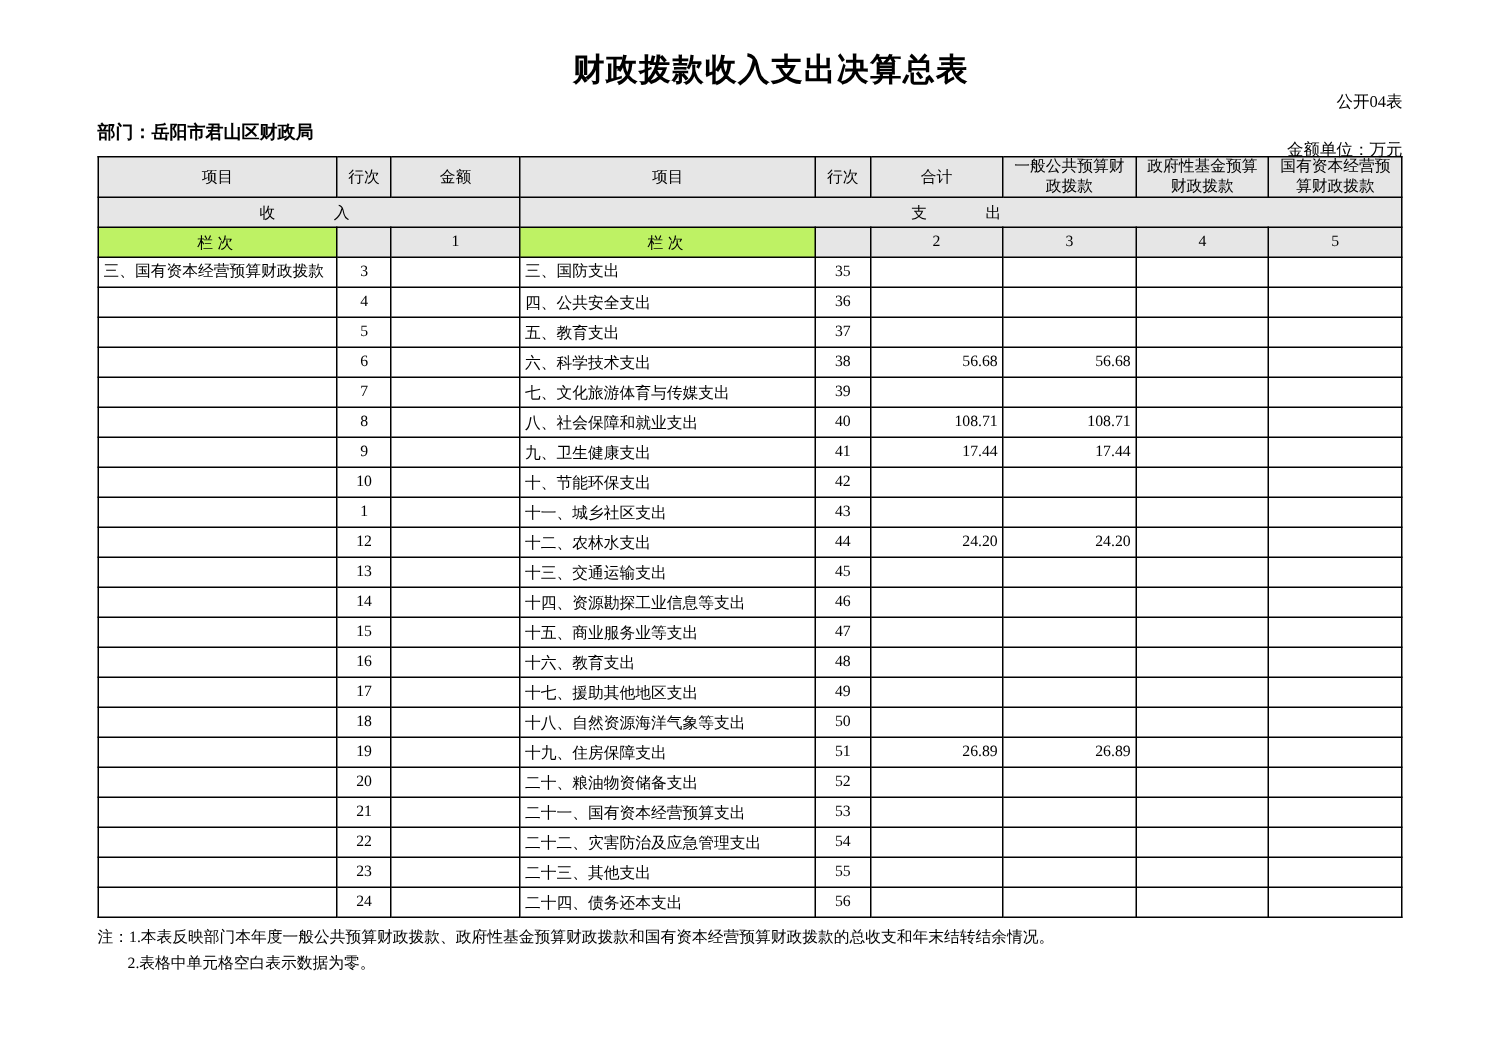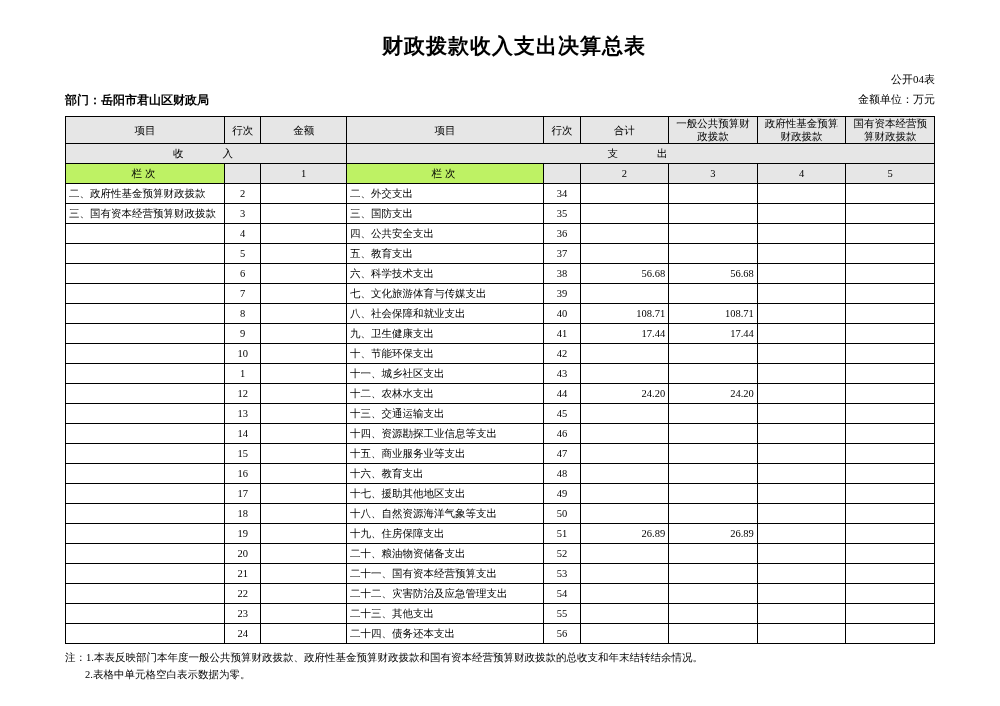--- a/index.html
+++ b/index.html
@@ -26,21 +26,20 @@
     font-family: "Liberation Serif", serif;
     font-weight: bold;
     font-size: 21px;
     letter-spacing: 1px;
     margin-top: 32px;
     margin-left: 28px;
   }
   .meta-row {
     position: relative;
     height: 16px;
-    margin-top: 12px;
   }
   .meta-right {
     position: absolute;
     right: 65px;
     top: 0;
     font-size: 11px;
     font-family: "Liberation Serif", serif;
   }
   .meta-row2 {
     position: relative;
@@ -51,21 +50,21 @@
     position: absolute;
     left: 65px;
     top: 0;
     font-size: 12px;
     font-family: "Liberation Serif", serif;
     font-weight: bold;
   }
   .meta-right2 {
     position: absolute;
     right: 65px;
-    top: 0;
+    top: 12px;
     font-size: 11px;
     font-family: "Liberation Serif", serif;
   }
   table.main {
     border-collapse: collapse;
     margin: 6px auto 0 auto;
     width: 870px;
     table-layout: fixed;
     font-family: "Liberation Serif", serif;
   }
@@ -179,31 +178,20 @@
         <td class="hdr">1</td>
         <td class="lancir">栏次</td>
         <td class="hdr"></td>
         <td class="hdr">2</td>
         <td class="hdr">3</td>
         <td class="hdr">4</td>
         <td class="hdr">5</td>
       </tr>
 
       <tr>
-        <td class="txt">二、政府性基金预算财政拨款</td>
-        <td class="ctr">2</td>
-        <td class="num"></td>
-        <td class="txt">二、外交支出</td>
-        <td class="ctr">34</td>
-        <td class="num"></td>
-        <td class="num"></td>
-        <td class="num"></td>
-        <td class="num"></td>
-      </tr>
-      <tr>
         <td class="txt tall">三、国有资本经营预算财政拨款</td>
         <td class="ctr tall">3</td>
         <td class="num tall"></td>
         <td class="txt tall">三、国防支出</td>
         <td class="ctr tall">35</td>
         <td class="num tall"></td>
         <td class="num tall"></td>
         <td class="num tall"></td>
         <td class="num tall"></td>
       </tr>

